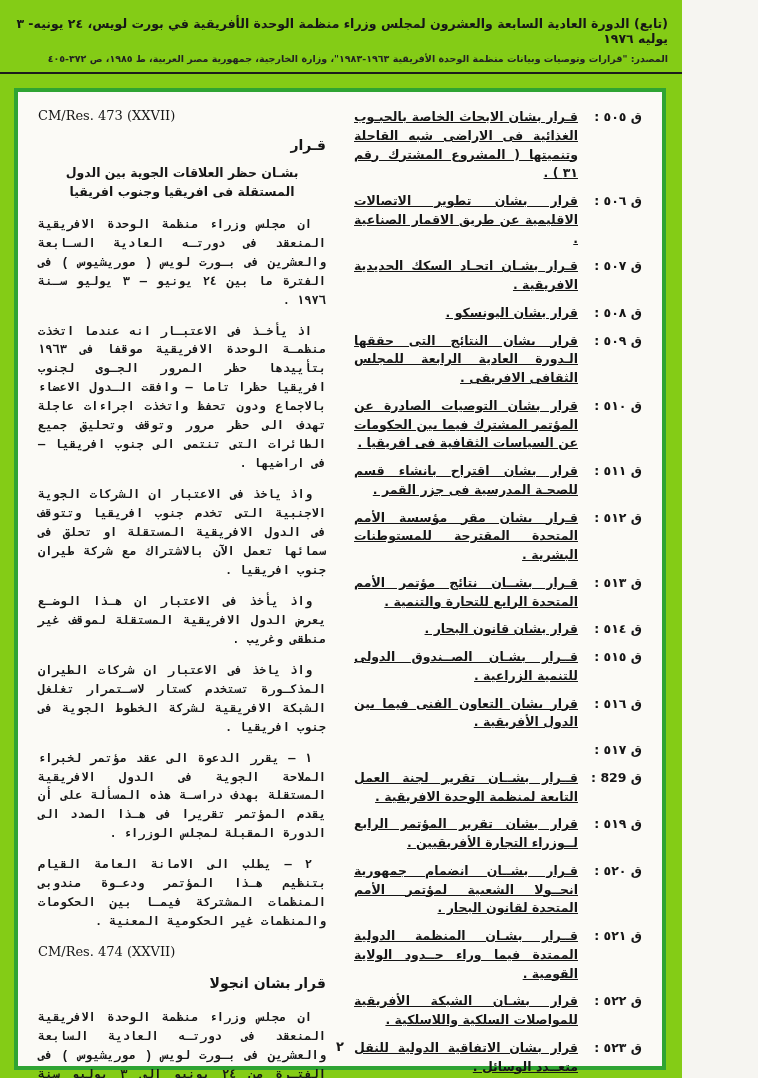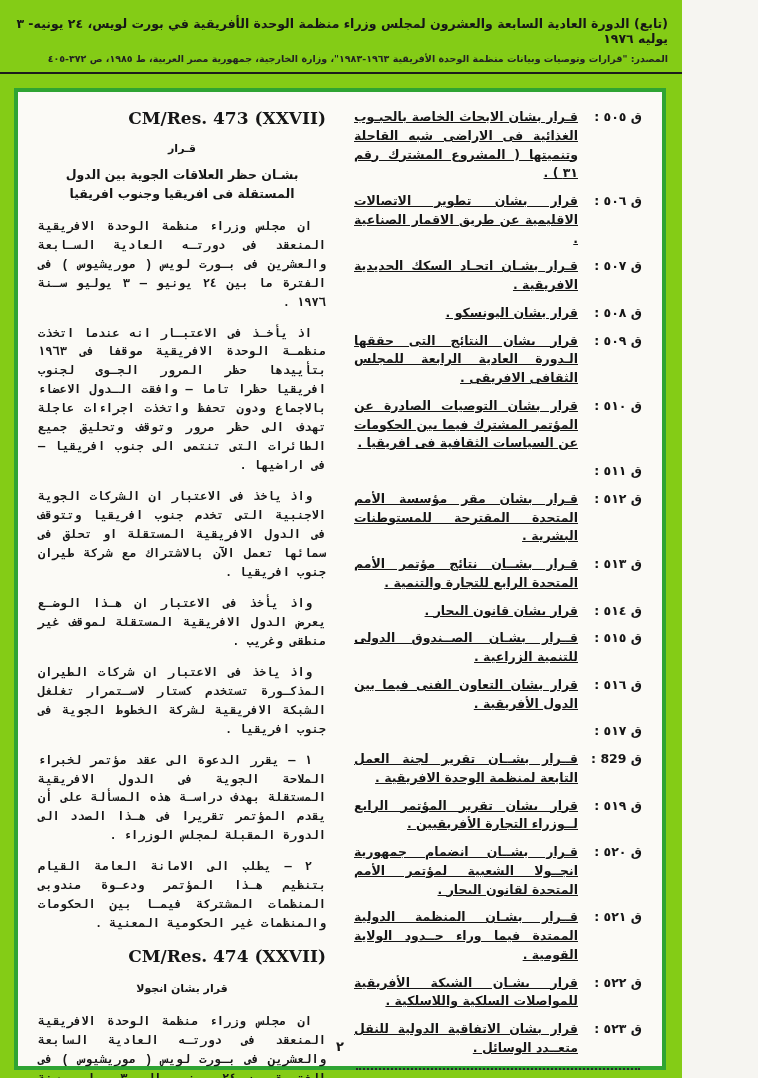--- a/index.html
+++ b/index.html
@@ -71,29 +71,29 @@
     text-decoration:underline;
   }
   .dotted-sep{
     border-top:2px dotted #2a2a2a;
     margin:10px 2px 10px 2px;
   }
 
   
   .cmres-ref{
     direction:ltr;
+    text-align:left;
+    font-family:"DejaVu Serif", serif;
+    font-weight:normal;
+    font-size:13px;
+    margin-bottom:14px;
+  }
+  .res-title{
     text-align:right;
-    font-family:"DejaVu Serif", serif;
-    font-weight:bold;
-    font-size:17px;
-    margin-bottom:14px;
-  }
-  .res-title{
-    text-align:center;
-    font-size:11px;
+    font-size:14px;
     font-weight:bold;
     margin-bottom:10px;
   }
   .res-subtitle{
     text-align:center;
     font-size:12.5px;
     font-weight:bold;
     line-height:1.55;
     margin-bottom:14px;
   }
@@ -154,20 +154,21 @@
         <div class="res-item">
           <span class="res-num">ق ٥٠٩ :</span>
           <span class="res-text">قرار بشان النتائج التى حققها الـدورة العادية الرابعة للمجلس الثقافى الافريقى .</span>
         </div>
         <div class="res-item">
           <span class="res-num">ق ٥١٠ :</span>
           <span class="res-text">قرار بشان التوصيات الصادرة عن المؤتمر المشترك فيما بين الحكومات عن السياسات الثقافية فى افريقيا .</span>
         </div>
         <div class="res-item">
           <span class="res-num">ق ٥١١ :</span>
+          <span class="res-text">قرار بشان اقتراح بانشاء قسم للصحـة المدرسية فى جزر القمر .</span>
         </div>
         <div class="res-item">
           <span class="res-num">ق ٥١٢ :</span>
           <span class="res-text">قـرار بشان مقر مؤسسة الأمم المتحدة المقترحة للمستوطنات البشرية .</span>
         </div>
         <div class="res-item">
           <span class="res-num">ق ٥١٣ :</span>
           <span class="res-text">قـرار بشــان نتائج مؤتمر الأمم المتحدة الرابع للتجارة والتنمية .</span>
         </div>
         <div class="res-item">

